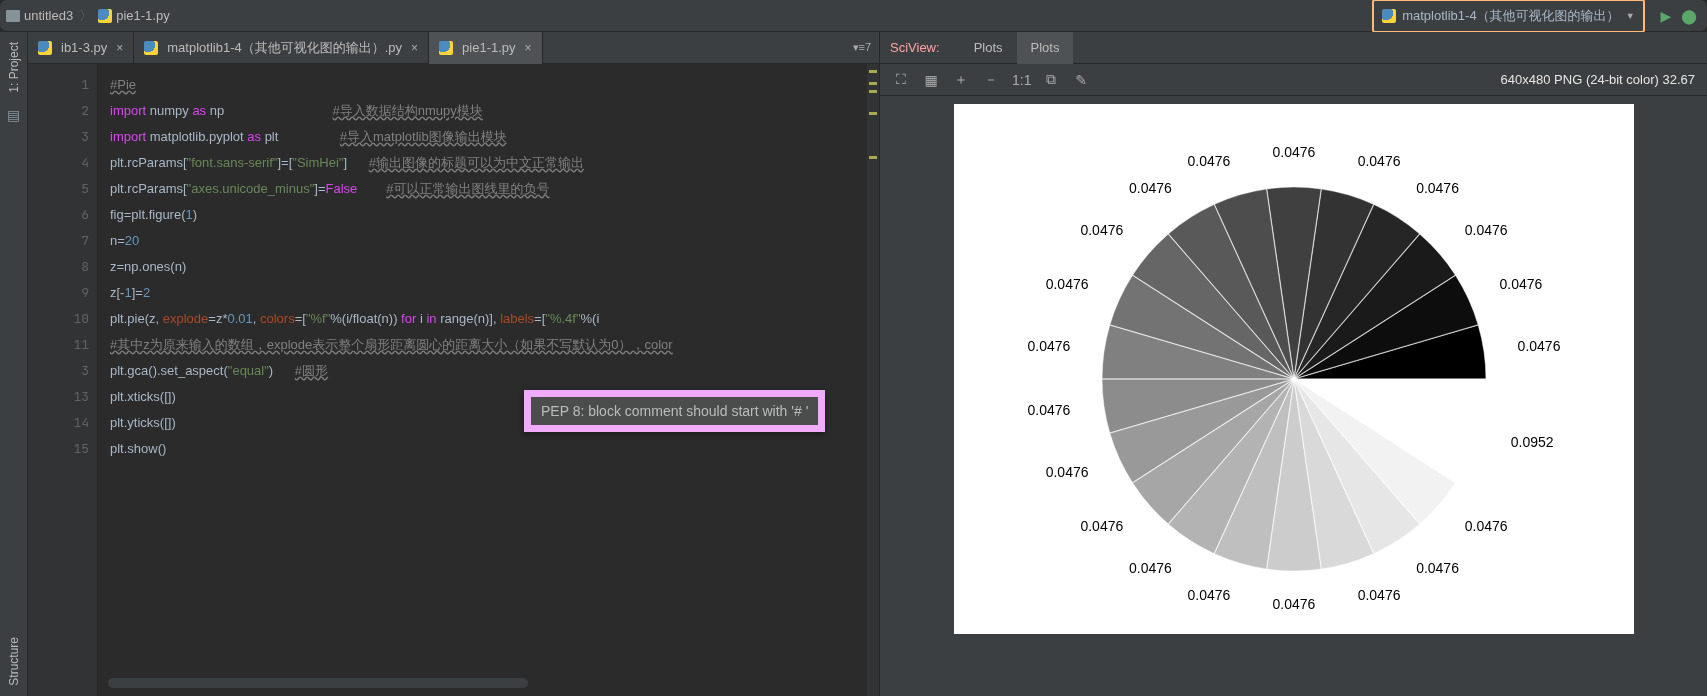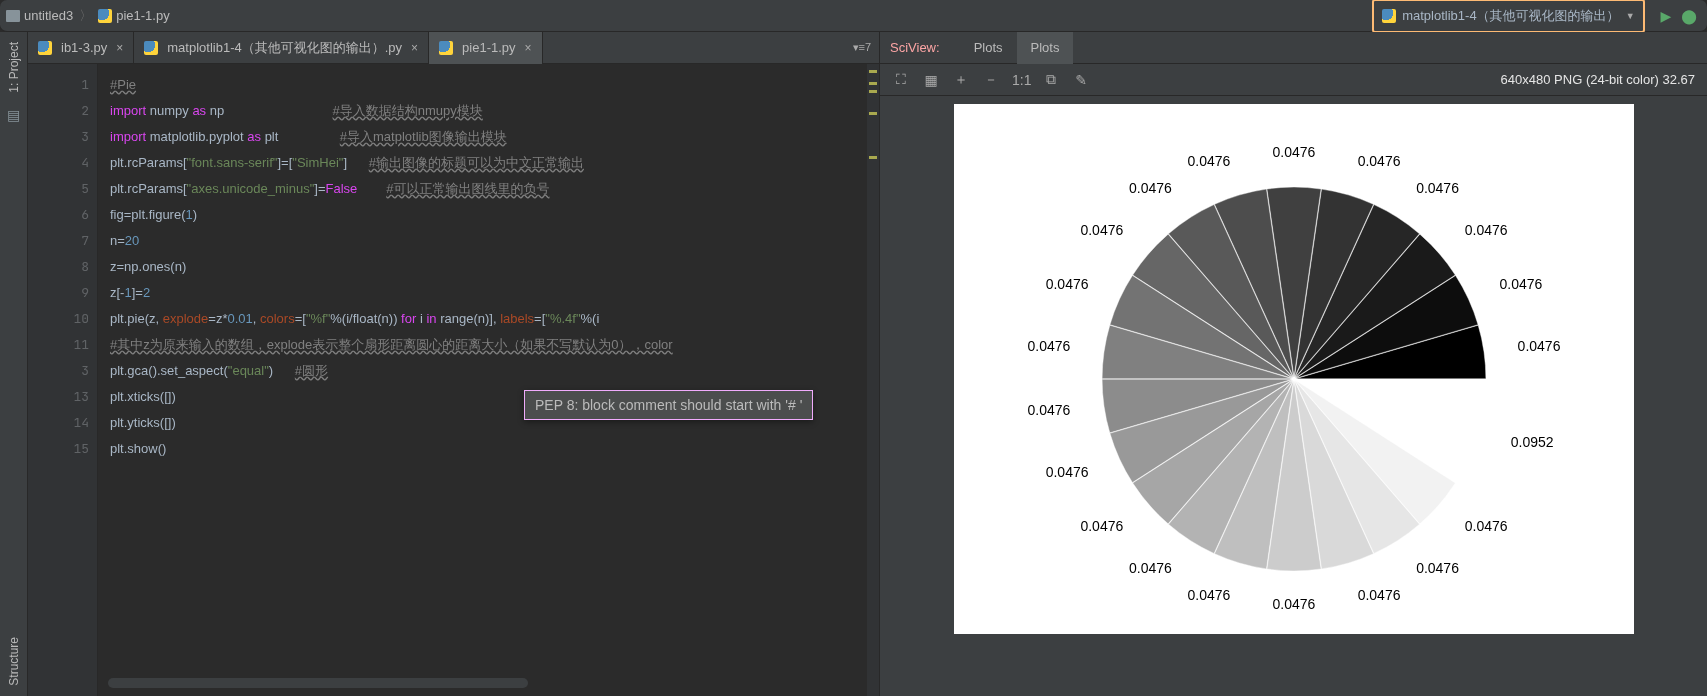--- a/index.html
+++ b/index.html
@@ -153,21 +153,21 @@
   .code .param { color: #aa4926; }
   .code .wav {
     text-decoration-line: underline;
     text-decoration-style: wavy;
     text-decoration-color: #808080;
   }
   .tooltip {
     position: absolute;
     top: 326px; left: 496px;
     background: #4b4d4d;
-    border: 1px solid #f0abfc;
+    border: 7px solid #f0abfc;
     color: #bbbbbb;
     padding: 6px 10px;
     font-family: -apple-system, Arial, sans-serif;
     font-size: 14px;
     white-space: nowrap;
     box-shadow: 0 2px 6px rgba(0,0,0,.4);
   }
   .minimap {
     position: absolute;
     right: 0; top: 0; bottom: 0;

